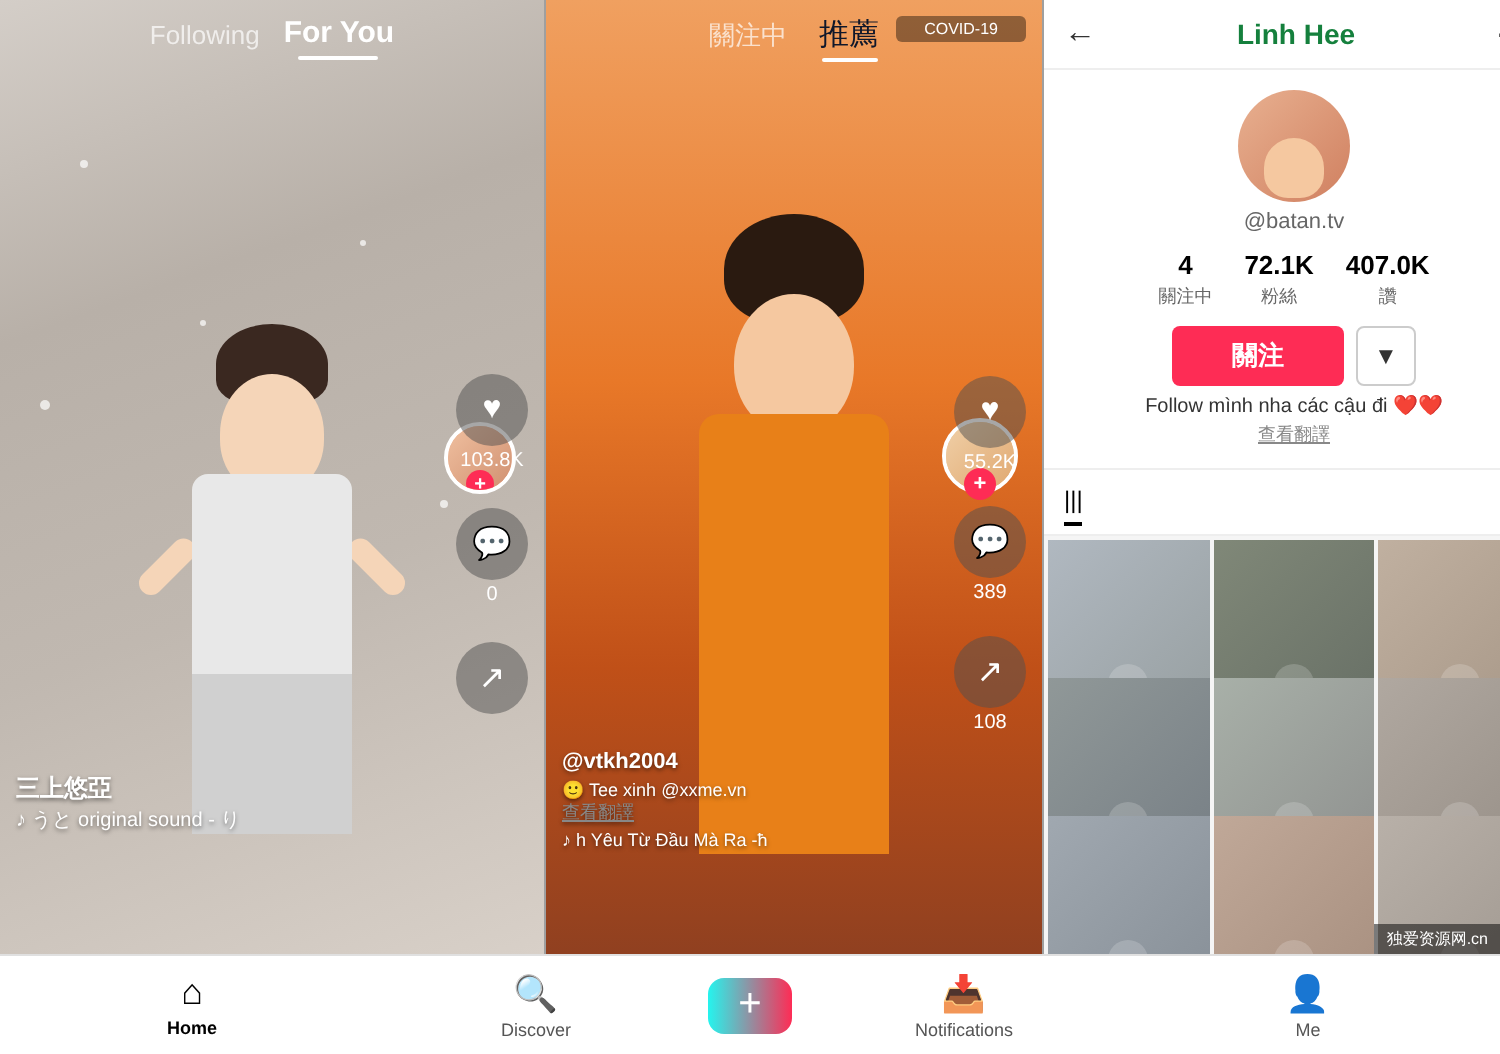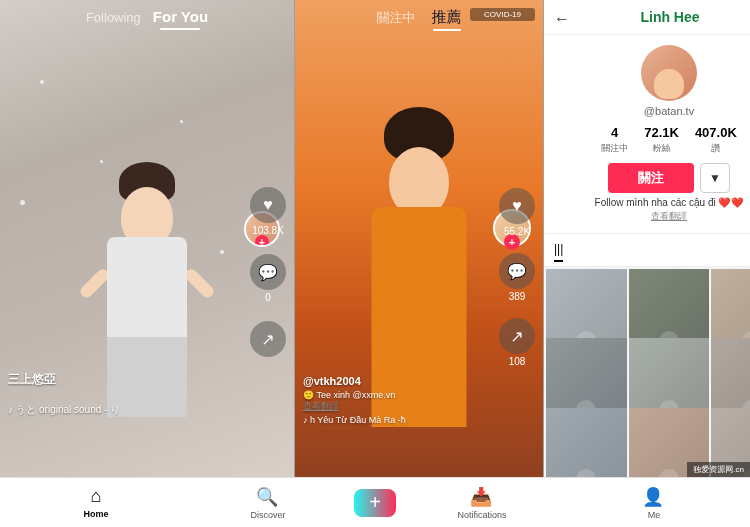--- a/index.html
+++ b/index.html
@@ -13,21 +13,21 @@
     }
 
     .main-content {
       display: flex;
       flex: 1;
       overflow: hidden;
     }
 
     
     .panel-left {
-      width: 294px;
+      width: 272px;
       position: relative;
       background: #4c1d95;
       overflow: hidden;
       flex-shrink: 0;
     }
 
     .panel-left .bg-image {
       width: 100%;
       height: 100%;
       background: linear-gradient(160deg, #d4cec8 0%, #b8b0a8 30%, #c0b8b0 60%, #d8d0c8 100%);
@@ -228,21 +228,21 @@
       bottom: 60px;
       left: 8px;
       z-index: 10;
       color: #fff;
     }
 
     .creator-info .creator-name {
       font-size: 12px;
       font-weight: 700;
       text-shadow: 0 1px 2px rgba(0,0,0,0.5);
-      margin-bottom: 15px;
+      margin-bottom: 0;
     }
 
     .creator-info .creator-song {
       font-size: 10px;
       text-shadow: 0 1px 2px rgba(0,0,0,0.5);
     }
 
     
     .panel-middle {
       width: 250px;

